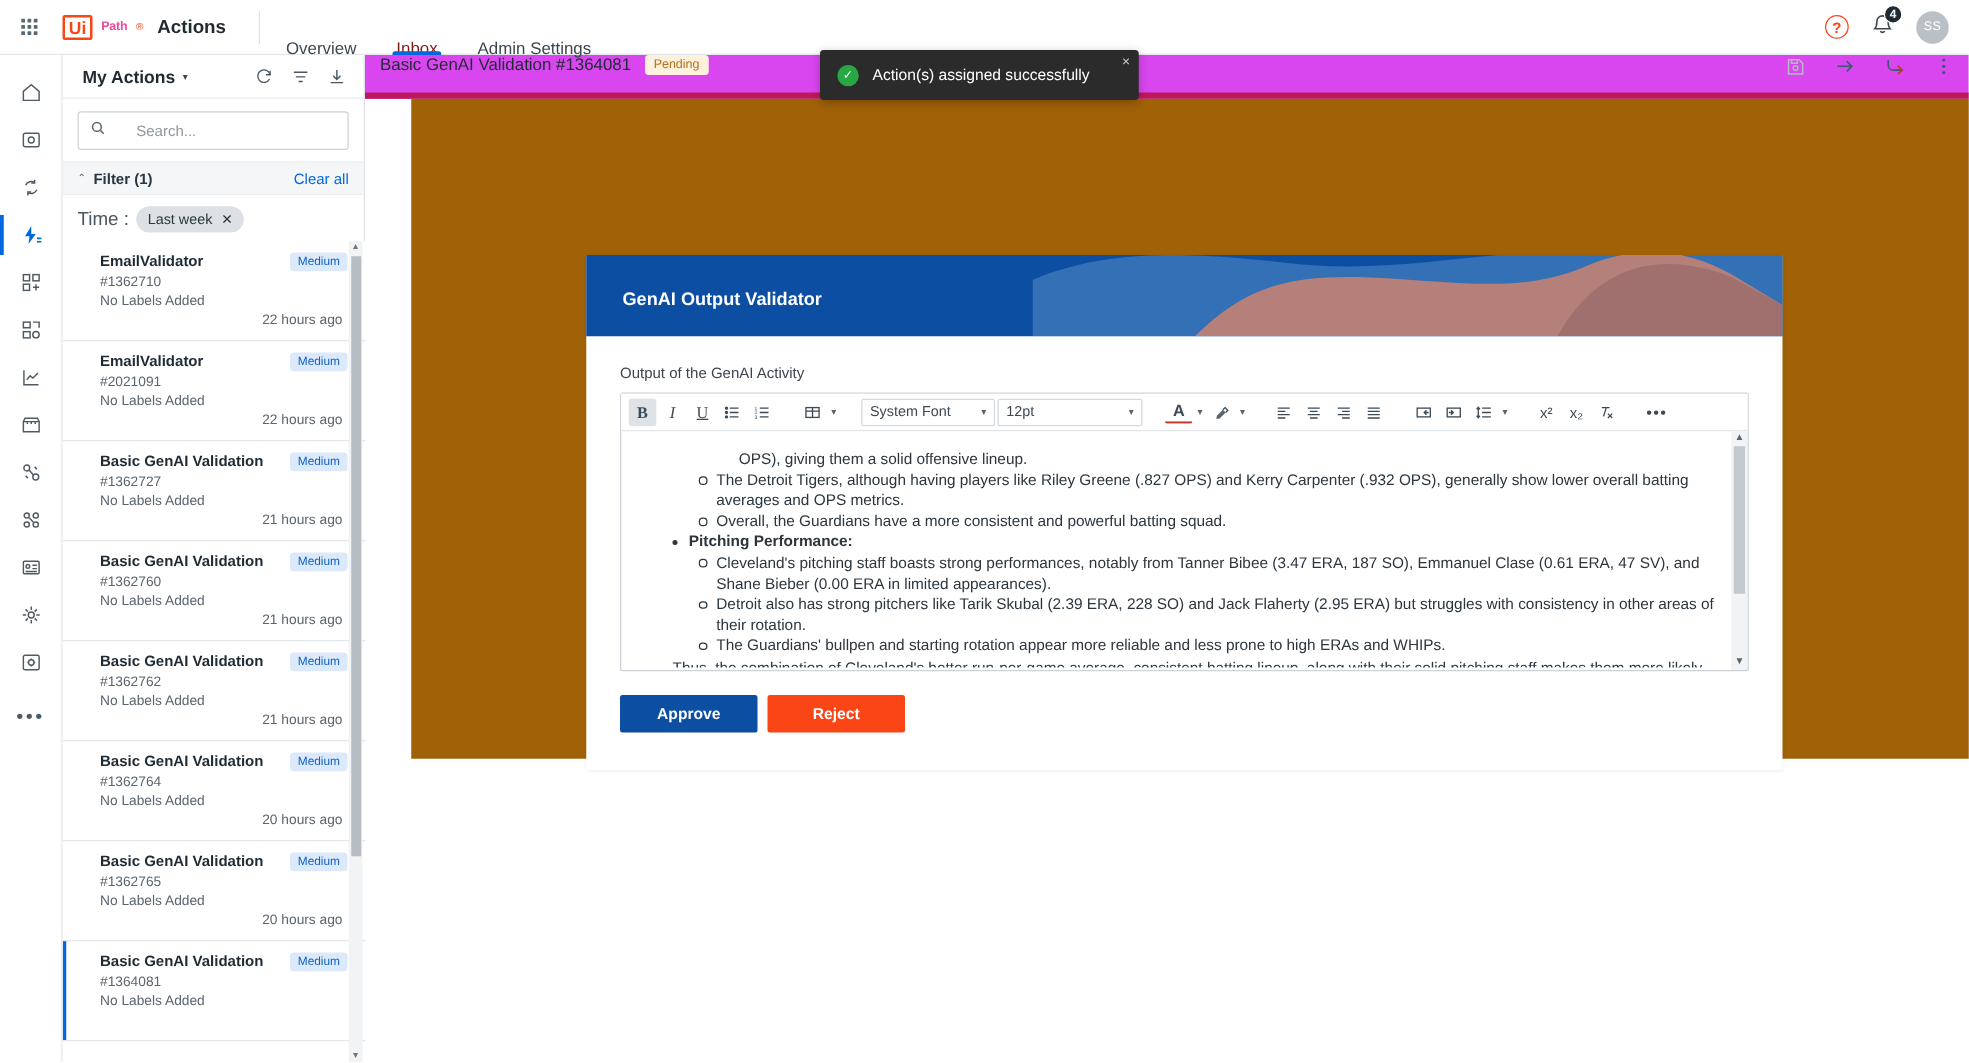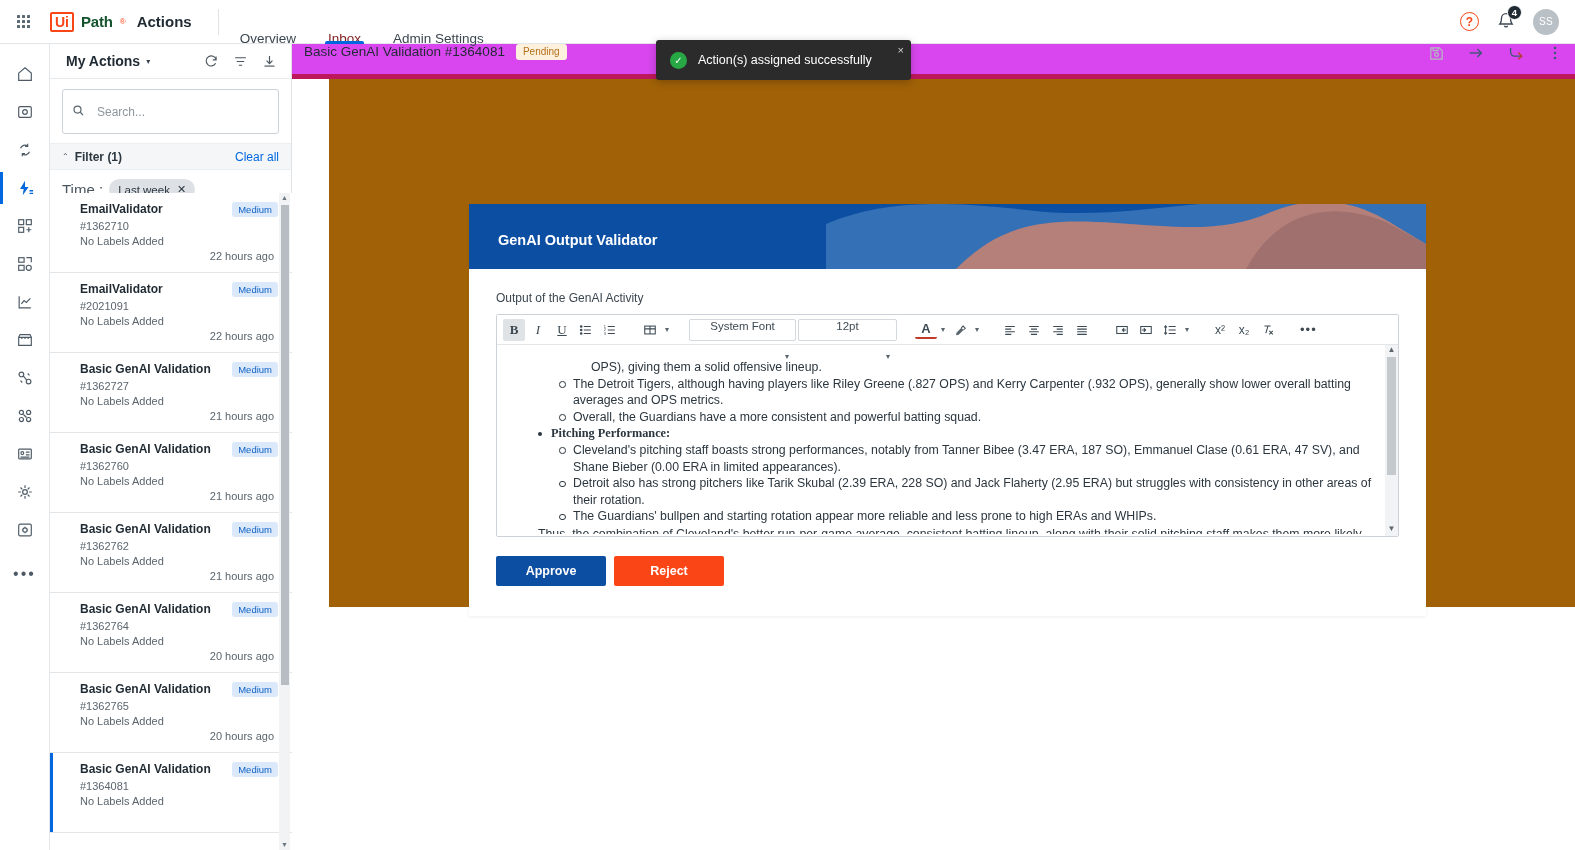--- a/index.html
+++ b/index.html
@@ -21,21 +21,21 @@
   .waffle { width: 46px; display: flex; align-items: center; justify-content: center; cursor: pointer; }
   .waffle-grid { display: grid; grid-template-columns: repeat(3, 3px); grid-template-rows: repeat(3, 3px); gap: 2px; }
   .waffle-grid i { background: #5a6872; width: 3px; height: 3px; border-radius: 0.5px; display:block; }
 
   .brand { display: flex; align-items: center; gap: 7px; margin-left: 4px; }
   .ui-logo {
     border: 2px solid #fa4616; color: #fa4616; font-weight: bold;
     font-size: 14px; padding: 0px 3px; line-height: 16px; border-radius: 2px;
     font-family: "Liberation Sans", sans-serif;
   }
-  .path-word { color: #14532d; font-weight: bold; font-size: 15px; letter-spacing: -0.2px;}
+  .path-word { color: #ec4899; font-weight: bold; font-size: 10px; letter-spacing: -0.2px;}
   .reg { font-size: 8px; vertical-align: super; color:#fa4616; }
   .app-name { font-size: 15px; font-weight: bold; color: #1f2a33; margin-left: 4px; }
 
   .nav-sep { width: 1px; height: 26px; background: #dfe3e6; margin: 0 20px 0 26px; }
   .navlinks { display: flex; align-items: center; gap: 30px; height: 44px; }
   .navlink {
     font-size: 13.5px; color: #3b4650; height: 44px; line-height: 44px;
     cursor: pointer; position: relative; padding: 17px 1px;
   }
   .navlink.active { color: #7f1d1d; font-weight: normal; }
@@ -84,22 +84,22 @@
     height: 35px; display: flex; align-items: center; padding: 0 14px 0 16px;
     border-bottom: 1px solid #e6eaed;
   }
   .pane-title { font-size: 14px; font-weight: bold; color: #1f2a33; }
   .caret-sm { margin-left: 6px; font-size: 8px; color: #3b4650; }
   .pane-head-icons { margin-left: auto; display: flex; align-items: center; gap: 14px; color: #4a5660; }
   .pane-head-icons span { cursor: pointer; display: flex; }
 
   .search-wrap { padding: 10px 12px 9px 12px; }
   .search-box {
-    height: 45px; border: 1px solid #ccd2d8; border-radius: 3px; display: flex; align-items: center;
-    padding: 0 9px; gap: 12px; background: #fff;
+    height: 31px; border: 1px solid #ccd2d8; border-radius: 3px; display: flex; align-items: center;
+    padding: 0 9px; gap: 24px; background: #fff;
   }
   .search-box input {
     border: none; outline: none; font-size: 12px; color: #3b4650; width: 100%;
     font-family: "Liberation Sans", sans-serif; background: transparent;
   }
   .search-box input::placeholder { color: #8e979e; }
 
   .filter-row {
     height: 27px; background: #f4f6f7; display: flex; align-items: center;
     padding: 0 12px; border-top: 1px solid #eceff1; border-bottom: 1px solid #eceff1;
@@ -206,35 +206,35 @@
     padding: 0 6px; gap: 2px; background: #fff;
   }
   .tb-btn {
     min-width: 22px; height: 22px; display: flex; align-items: center; justify-content: center;
     cursor: pointer; color: #3d4a54; font-size: 13px; border-radius: 2px; padding: 0 3px;
   }
   .tb-btn.active { background: #dfe3e6; }
   .tb-gap { width: 14px; }
   .tb-sel {
     height: 22px; border: 1px solid #d4d9dd; border-radius: 2px; display: flex; align-items: center;
-    padding: 0 6px; font-size: 11.5px; color: #3d4a54; cursor: pointer; gap: 20px; background: #fff; flex-direction: column;
+    padding: 0 6px; font-size: 11.5px; color: #3d4a54; cursor: pointer; gap: 20px; background: #fff;
   }
   .tb-sel .sel-val { white-space: nowrap; }
   .tb-sel .sel-caret { margin-left: auto; font-size: 8px; color: #59646d; }
   .sel-font { width: 107px; }
-  .sel-size { width: 99px; }
+  .sel-size { width: 116px; }
   .tb-caret { font-size: 8px; color: #59646d; cursor: pointer; padding: 0 2px; }
 
   .econtent {
     height: 191px; overflow: hidden; position: relative; padding: 6px 22px 0 22px;
     font-size: 12.3px; color: #2b363f; line-height: 16.6px;
   }
   .etext-clip-top { height: 8px; overflow: hidden; }
   .econtent ul { list-style: none; }
-  .lvl1 { margin-left: 19px; font-family: Liberation Serif, serif; }
+  .lvl1 { margin-left: 19px; }
   .lvl1 > li { position: relative; padding-left: 13px; margin-bottom: 0px; }
   .lvl1 > li:before {
     content: ""; position: absolute; left: 0px; top: 7px; width: 4px; height: 4px;
     background: #2b363f; border-radius: 50%;
   }
   .lvl2 { margin-left: 40px; }
   .lvl2 > li { position: relative; padding-left: 14px; margin-bottom: 0; }
   .lvl2 > li:before {
     content: ""; position: absolute; left: 0px; top: 5.5px; width: 4.5px; height: 4.5px;
     border: 1px solid #2b363f; border-radius: 50%; background: #fff;

